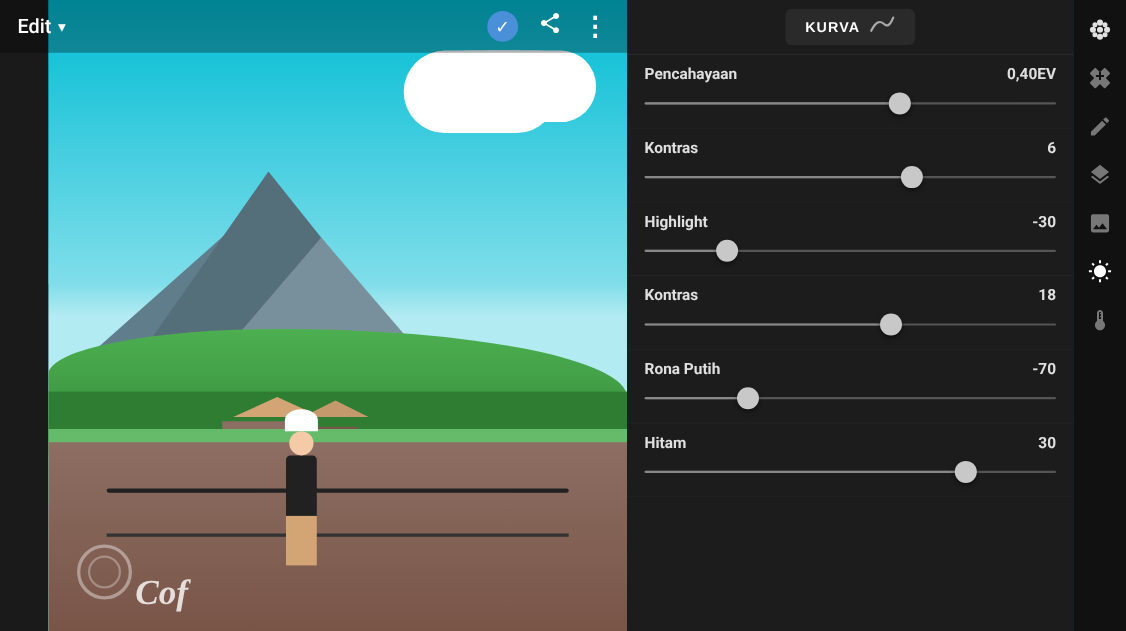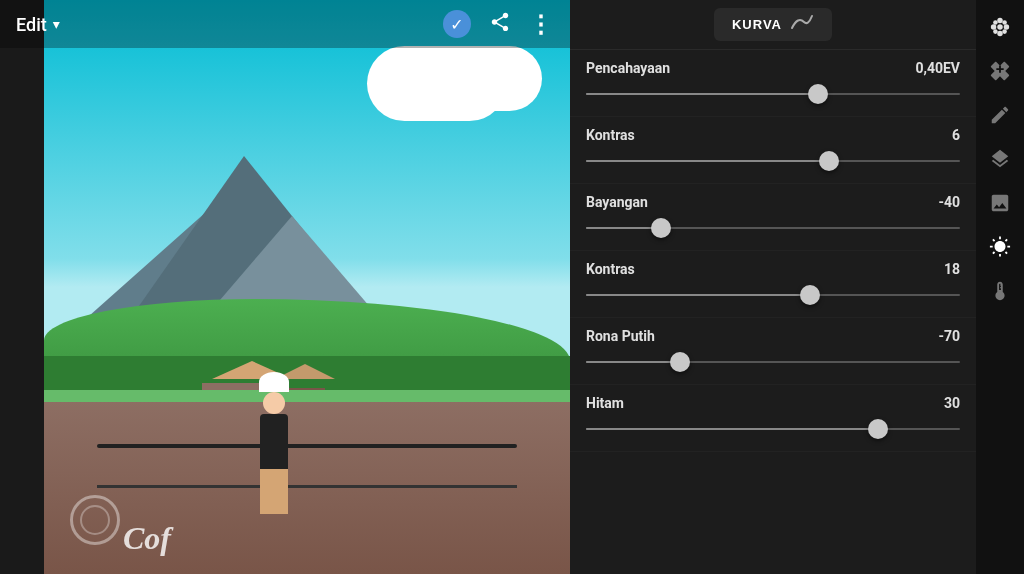--- a/index.html
+++ b/index.html
@@ -440,22 +440,22 @@
         <div class="slider-track-container">
           <div class="slider-track">
             <div class="slider-track-fill" style="width: 65%;"></div>
             <div class="slider-thumb" style="left: 65%;"></div>
           </div>
         </div>
       </div>
 
       <div class="slider-item">
         <div class="slider-label-row">
-          <span class="slider-label">Bayangan</span>
-          <span class="slider-value">-40</span>
+          <span class="slider-label">Highlight</span>
+          <span class="slider-value">-30</span>
         </div>
         <div class="slider-track-container">
           <div class="slider-track">
             <div class="slider-track-fill" style="width: 20%;"></div>
             <div class="slider-thumb" style="left: 20%;"></div>
           </div>
         </div>
       </div>
 
       <div class="slider-item">

